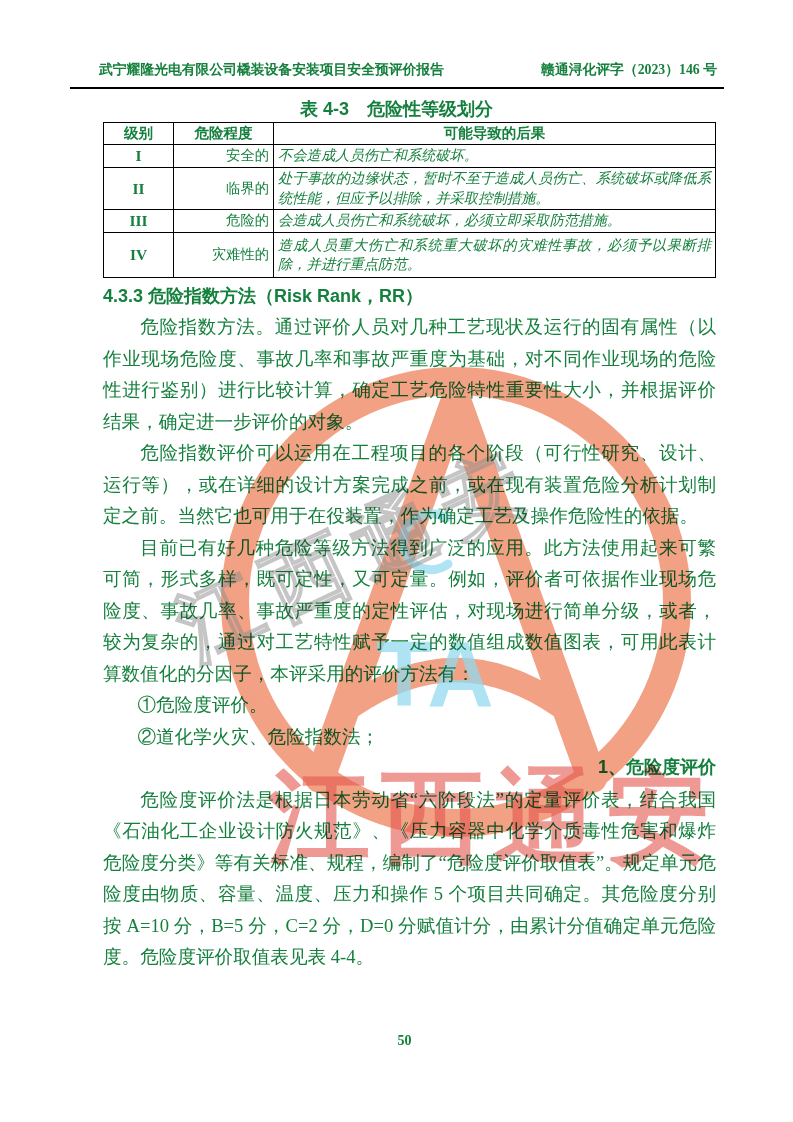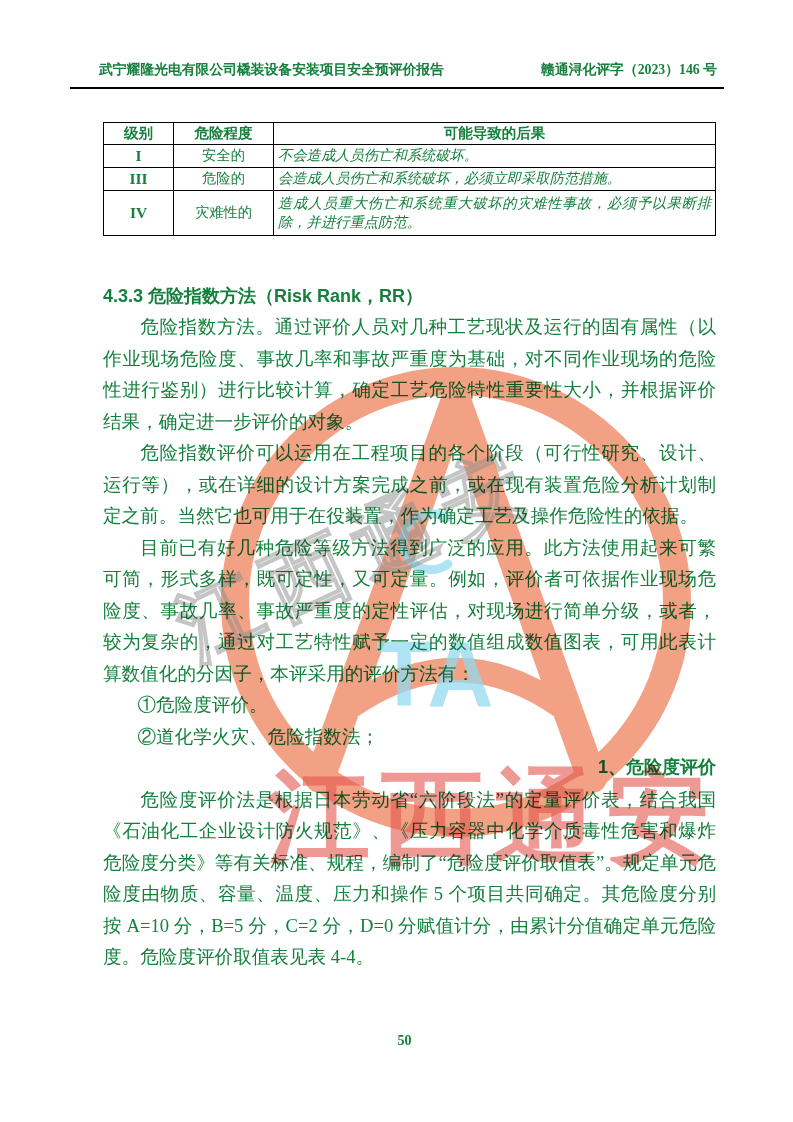--- a/index.html
+++ b/index.html
@@ -20,21 +20,21 @@
     font-size:18px;font-weight:bold;font-family:"Liberation Sans","DejaVu Sans",sans-serif;
   }
   
   table.risk{
     position:absolute;left:103px;top:122px;width:613px;
     border-collapse:collapse;table-layout:fixed;font-size:14.3px;
   }
   table.risk th,table.risk td{border:1.6px solid #000;padding:0 4px;line-height:19.5px;vertical-align:middle;}
   table.risk th{font-weight:bold;text-align:center;height:21px;font-family:"Liberation Sans","DejaVu Sans",sans-serif;font-size:14.5px;}
   td.level{text-align:center;font-weight:bold;font-size:15.5px;font-family:"Liberation Serif",serif;}
-  td.degree{text-align:center;}
+  td.degree{text-align:right;}
   td.conseq{text-align:justify;font-style:italic;}
   tr.h1 td{height:22px;} tr.h2 td{height:41px;} tr.h3 td{height:22px;} tr.h4 td{height:44px;}
   
   .content{
     position:absolute;left:103px;top:282px;width:613px;
     font-size:18.6px;line-height:31.5px;text-align:justify;
   }
   .h433{margin:0;font-size:18px;line-height:29px;font-weight:bold;
         font-family:"Liberation Sans","DejaVu Sans",sans-serif;text-align:left;}
   .content p{margin:0;}
@@ -59,39 +59,45 @@
 <body>
 
 <div class="page">
 
   <div class="header">
     <span>武宁耀隆光电有限公司橇装设备安装项目安全预评价报告</span>
     <span>赣通浔化评字（2023）146 号</span>
   </div>
   <div class="header-rule"></div>
 
+  <div class="table-title">表 4-3　危险性等级划分</div>
 
   <table class="risk">
     <colgroup>
         <col style="width:70px">
         <col style="width:100px">
         <col>
       </colgroup>
     <thead>
       <tr>
         <th>级别</th>
         <th>危险程度</th>
         <th>可能导致的后果</th>
       </tr>
     </thead>
     <tbody>
       <tr class="h1">
         <td class="level">I</td>
         <td class="degree">安全的</td>
         <td class="conseq">不会造成人员伤亡和系统破坏。</td>
+      </tr>
+      <tr class="h2">
+        <td class="level">II</td>
+        <td class="degree">临界的</td>
+        <td class="conseq">处于事故的边缘状态，暂时不至于造成人员伤亡、系统破坏或降低系统性能，但应予以排除，并采取控制措施。</td>
       </tr>
       <tr class="h3">
         <td class="level">III</td>
         <td class="degree">危险的</td>
         <td class="conseq">会造成人员伤亡和系统破坏，必须立即采取防范措施。</td>
       </tr>
       <tr class="h4">
         <td class="level">IV</td>
         <td class="degree">灾难性的</td>
         <td class="conseq">造成人员重大伤亡和系统重大破坏的灾难性事故，必须予以果断排除，并进行重点防范。</td>

